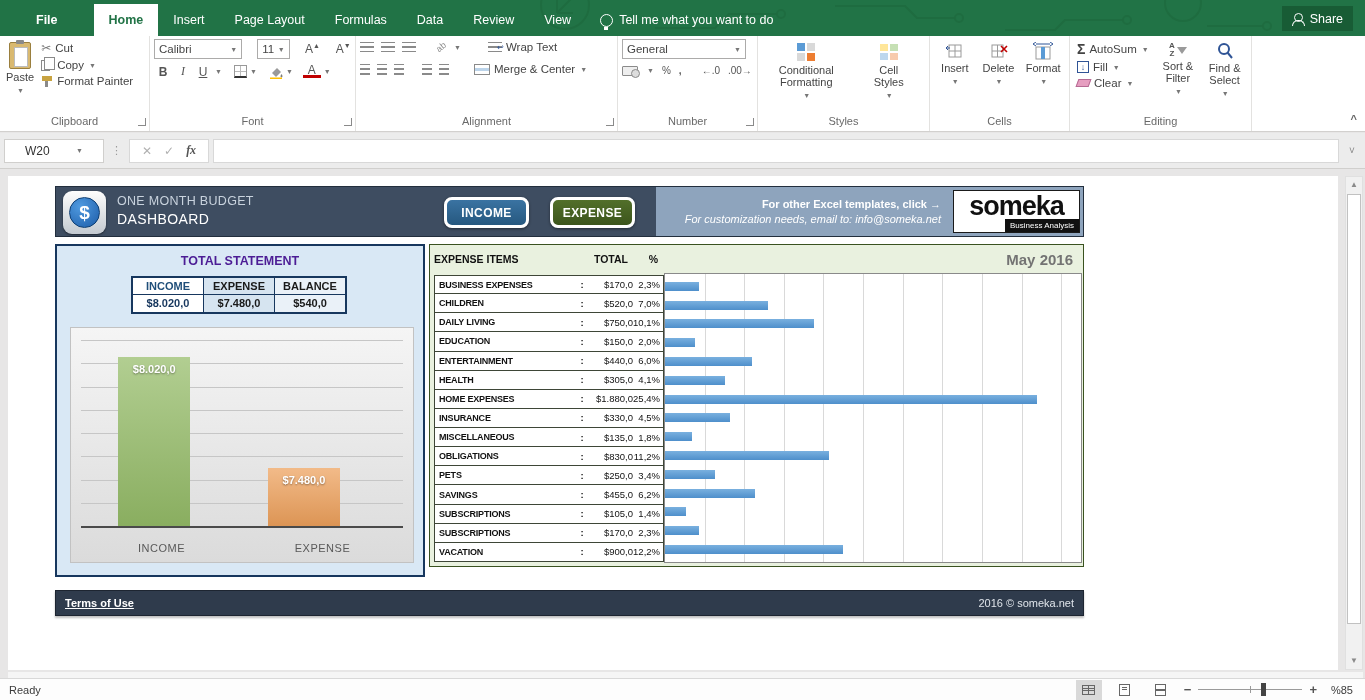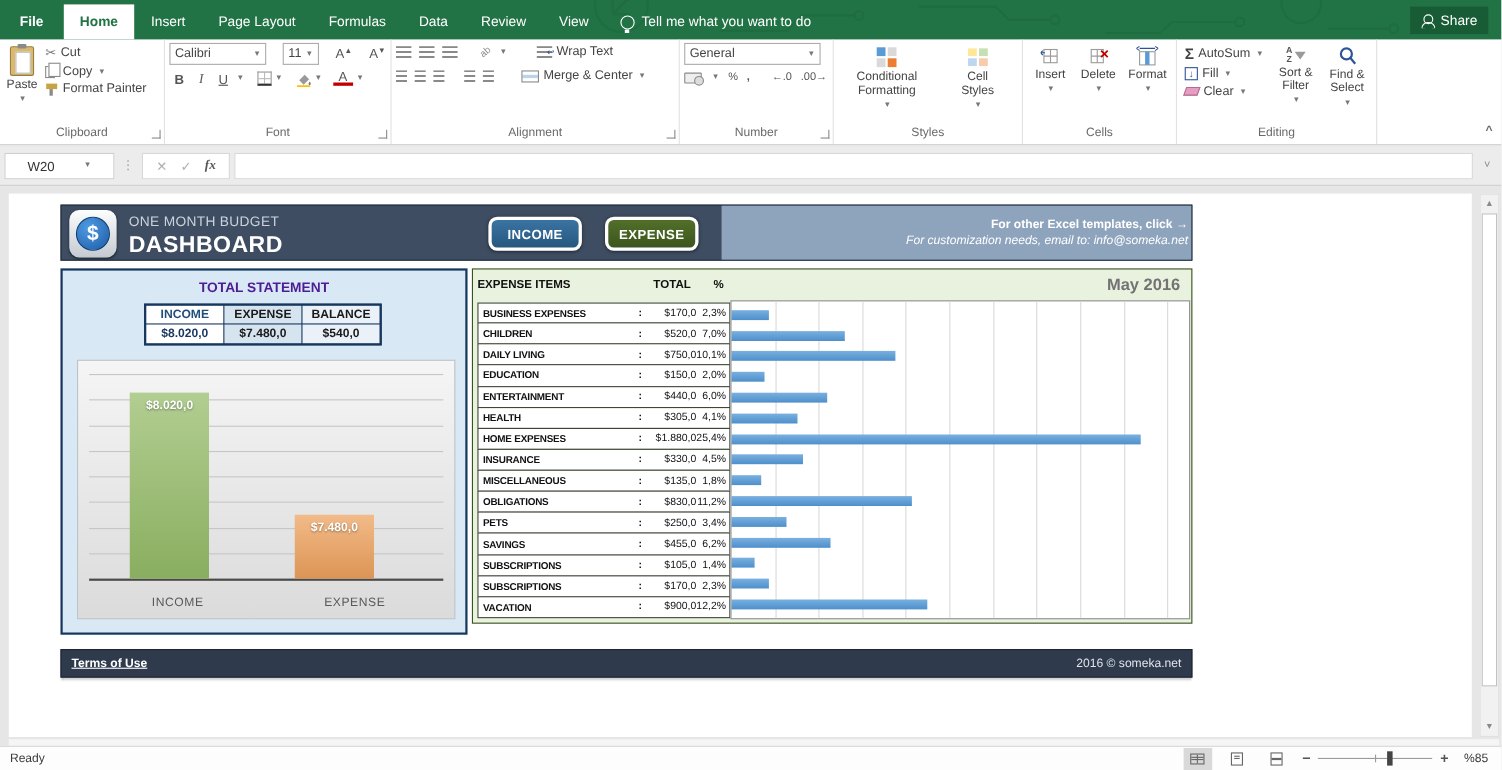--- a/index.html
+++ b/index.html
@@ -3,21 +3,21 @@
 <meta charset="utf-8">
 <style>
   *{box-sizing:border-box;margin:0;padding:0;font-family:"Liberation Sans","DejaVu Sans",sans-serif;}
   body{width:1365px;height:700px;overflow:hidden;background:#e7e6e6;position:relative;}
   .app{position:absolute;inset:0;}
 
   
   .tabbar{position:absolute;left:0;top:0;width:1365px;height:36px;background:#217346;display:flex;align-items:flex-end;overflow:hidden;}
   .circuit{position:absolute;right:0;top:0;pointer-events:none;}
   .tab{height:32px;line-height:32px;padding:0 15px;color:#fff;font-size:12.5px;white-space:nowrap;position:relative;z-index:2;}
-  .tab.filetab{font-weight:bold;padding:0 18px;}
+  .tab.filetab{font-weight:bold;padding:0 36px;}
   .tab.active{background:#fff;color:#217346;font-weight:bold;}
   .tellme{display:flex;align-items:center;gap:6px;color:#fff;font-size:12.5px;height:32px;margin-left:14px;z-index:2;}
   .bulb{width:13px;height:13px;border:1.5px solid #fff;border-radius:50%;position:relative;}
   .bulb:after{content:"";position:absolute;left:3px;bottom:-4px;width:4px;height:3px;background:#fff;}
   .sharebtn{position:absolute;right:12px;top:6px;height:25px;padding:0 10px;background:#185c35;color:#fff;font-size:12.5px;display:flex;align-items:center;gap:6px;z-index:3;}
   .person{width:12px;height:12px;position:relative;}
   .person:before{content:"";position:absolute;left:2px;top:0;width:7px;height:7px;border:1.5px solid #fff;border-radius:50%;}
   .person:after{content:"";position:absolute;left:0;bottom:-1px;width:11px;height:5px;border:1.5px solid #fff;border-bottom:none;border-radius:6px 6px 0 0;}
 
   
@@ -74,21 +74,21 @@
   .fchev{width:18px;text-align:center;color:#888;font-size:10px;}
 
   
   .work{position:absolute;left:0;top:169px;width:1365px;height:509px;background:#e7e6e6;}
   .sheet{position:absolute;left:8px;top:7px;width:1330px;height:494px;background:#fff;}
   
   .dhead{position:absolute;left:47px;top:10px;width:1029px;height:51px;background:#3E4D61;border:1px solid #222e3d;}
   .dollar{position:absolute;left:7px;top:4px;width:43px;height:43px;border-radius:9px;background:linear-gradient(#fdfdfd,#c4cad1);box-shadow:0 1px 2px rgba(0,0,0,.5);display:flex;align-items:center;justify-content:center;}
   .dollar .c{width:31px;height:31px;border-radius:50%;background:radial-gradient(circle at 35% 30%,#4f9ae0,#1d5ca8);border:1px solid #0d3e73;color:#fff;font-weight:bold;font-size:19px;display:flex;align-items:center;justify-content:center;}
   .dtitle{position:absolute;left:61px;top:7px;color:#c9d3de;font-size:12.5px;letter-spacing:.3px;}
-  .dsub{position:absolute;left:61px;top:24px;color:#fff;font-size:21px;font-weight:bold;letter-spacing:.4px;}
+  .dsub{position:absolute;left:61px;top:24px;color:#fff;font-size:14px;font-weight:normal;letter-spacing:.4px;}
   .dashbtn{position:absolute;top:10px;width:85px;height:31px;border-radius:8px;border:3px solid #fff;color:#fff;font-size:12px;font-weight:bold;letter-spacing:.4px;display:flex;align-items:center;justify-content:center;box-shadow:0 1px 3px rgba(0,0,0,.45);}
   .btn-income{left:388px;background:linear-gradient(#3a73a2,#26587f);}
   .btn-expense{left:494px;background:linear-gradient(#526f2a,#3c551c);}
   .promo{position:absolute;left:600px;top:0;bottom:0;right:0;background:#8EA4BD;display:flex;align-items:center;justify-content:flex-end;gap:12px;padding-right:3px;}
   .promo .txt{text-align:right;color:#fff;font-size:11px;line-height:15px;}
   .promo .l1{font-weight:bold;}
   .promo .l2{font-style:italic;}
   .logo{width:127px;height:43px;background:#fff;border:1px solid #1a1a1a;position:relative;display:flex;align-items:flex-start;justify-content:center;}
   .logo .word{font-size:27px;font-weight:bold;color:#111;letter-spacing:-1px;line-height:30px;}
   .logo .tag{position:absolute;right:0;bottom:0;width:74px;height:13px;background:#111;color:#fff;font-size:8px;line-height:13px;text-align:center;}
@@ -441,20 +441,24 @@
           </div>
         <div class="dtitle">ONE MONTH BUDGET</div>
         <div class="dsub">DASHBOARD</div>
         <div class="dashbtn btn-income">INCOME</div>
         <div class="dashbtn btn-expense">EXPENSE</div>
         <div class="promo">
           <div class="txt">
             <div class="l1">For other Excel templates, click →</div>
             <div class="l2">For customization needs, email to: info@someka.net</div>
           </div>
+          <div class="logo">
+            <span class="word">someka</span>
+            <span class="tag">Business Analysis</span>
+          </div>
         </div>
       </div>
 
       <div class="lpanel">
         <div class="ltitle">TOTAL STATEMENT</div>
         <div class="stat">
           <span class="lab c0 inc-lab">INCOME</span>
           <span class="lab c1 blk">EXPENSE</span>
           <span class="lab c2 blk">BALANCE</span>
           <span class="val c0 inc-val">$8.020,0</span>

